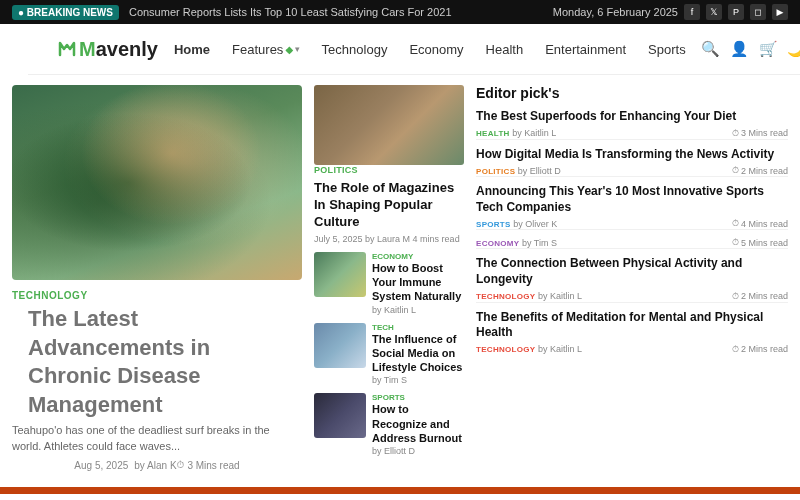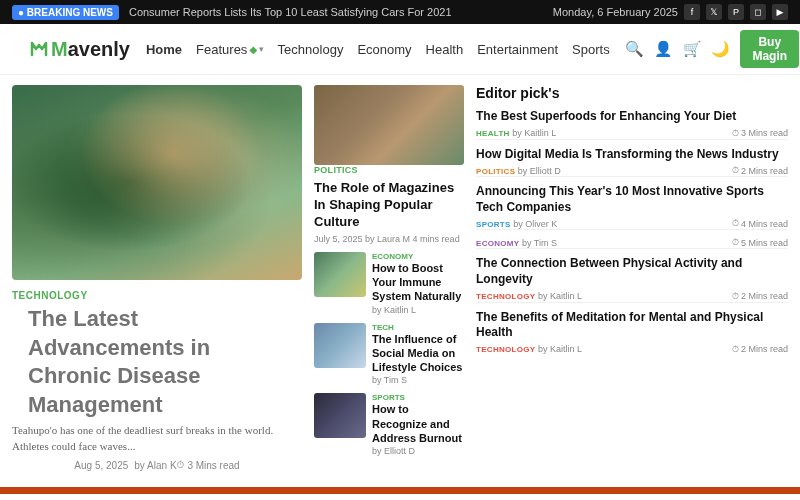--- a/index.html
+++ b/index.html
@@ -9,21 +9,21 @@
     .breaking-bar {
       background: #111;
       color: #ccc;
       font-size: 11px;
       padding: 4px 12px;
       display: flex;
       align-items: center;
       gap: 10px;
     }
     .breaking-label {
-      background: #3b82f6;
+      background: #0f766e;
       color: #fff;
       font-size: 10px;
       font-weight: bold;
       padding: 2px 6px;
       border-radius: 3px;
       white-space: nowrap;
     }
     .breaking-text { flex: 1; white-space: nowrap; overflow: hidden; font-size: 11px; }
     .breaking-right {
       display: flex;
@@ -41,33 +41,34 @@
       font-size: 9px; color: #fff;
     }
 
     
     .navbar {
       display: flex;
       align-items: center;
       padding: 6px 29px;
       border-bottom: 1px solid #eee;
       gap: 16px;
+      margin-left: 28px;
     }
     .logo {
       font-size: 20px;
       font-weight: bold;
       color: #222;
       display: flex;
       align-items: center;
     }
     .logo-m { color: #4caf50; }
     .nav-links {
       display: flex;
       align-items: center;
-      gap: 14px;
+      gap: 22px;
       flex: 1;
       font-size: 13px;
     }
     .nav-link {
       color: #333;
       text-decoration: none;
       font-size: 13px;
       display: flex;
       align-items: center;
       gap: 2px;
@@ -141,21 +142,20 @@
       font-weight: bold;
       line-height: 1.3;
       margin: 4px 16px;
       color: #737373;
     }
     .hero-desc {
       font-size: 11px;
       color: #666;
       line-height: 1.4;
       margin-bottom: 5px;
-      font-family: Liberation Serif, serif;
     }
     .hero-meta {
       display: flex;
       align-items: center;
       justify-content: center;
       font-size: 10px;
       color: #888;
     }
     .hero-meta-left { display: flex; gap: 6px; align-items: center; }
     .read-time { display: flex; align-items: center; gap: 3px; }
@@ -417,21 +417,21 @@
 
     <div class="editor-item">
       <div class="editor-item-title">The Best Superfoods for Enhancing Your Diet</div>
       <div class="editor-item-meta">
         <span><span class="editor-tag tag-health">HEALTH</span> <span class="editor-author">by Kaitlin L</span></span>
         <span class="editor-read">⏱ <span>3 Mins read</span></span>
       </div>
     </div>
 
     <div class="editor-item">
-      <div class="editor-item-title">How Digital Media Is Transforming the News Industry</div>
+      <div class="editor-item-title">How Digital Media Is Transforming the News Activity</div>
       <div class="editor-item-meta">
         <span><span class="editor-tag tag-politics">POLITICS</span> <span class="editor-author">by Elliott D</span></span>
         <span class="editor-read">⏱ <span>2 Mins read</span></span>
       </div>
     </div>
 
     <div class="editor-item">
       <div class="editor-item-title">Announcing This Year's 10 Most Innovative Sports Tech Companies</div>
       <div class="editor-item-meta">
         <span><span class="editor-tag tag-sports">SPORTS</span> <span class="editor-author">by Oliver K</span></span>

